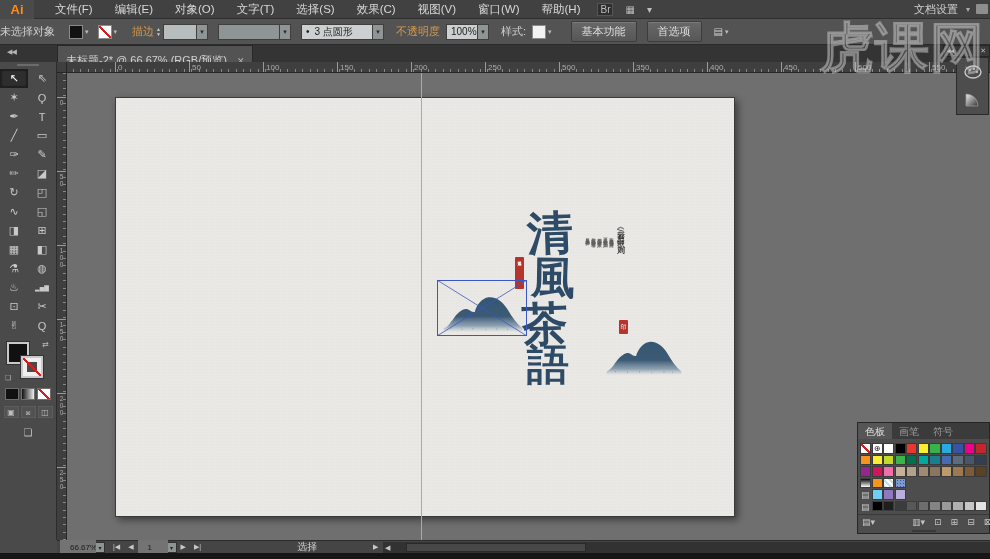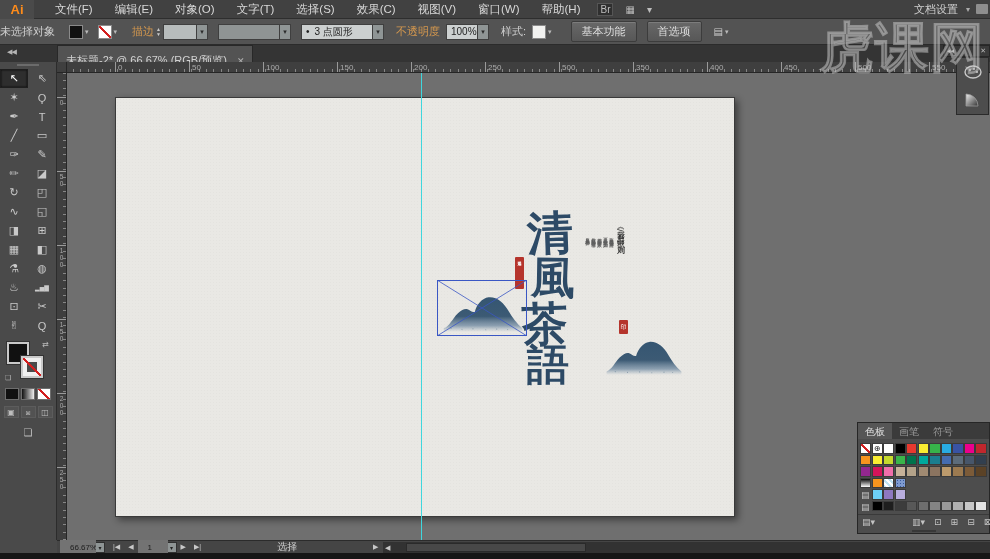--- a/index.html
+++ b/index.html
@@ -102,21 +102,21 @@
   .sw.empty{background:transparent;border-color:transparent;}
   #swfooter{height:15px;border-top:1px solid #3a3a3a;display:flex;align-items:center;padding:0 4px;gap:9px;font-size:9px;color:#c4c4c4;}
   #swresize{height:5px;display:flex;align-items:center;justify-content:center;}
   #swresize i{width:24px;height:2px;background:#383838;}
 
   
   #statusbar{position:absolute;left:57px;top:540px;width:933px;height:13px;background:#454545;border-top:1px solid #2b2b2b;font-size:8px;display:flex;align-items:center;}
   .sunken{background:#0f766e;color:#1d1d1d;height:11px;display:inline-flex;align-items:center;padding:0 3px;border:7px solid #737373;}
   .s-caret{background:#8e9494;width:9px;height:11px;border:1px solid #303030;border-left:none;display:inline-flex;align-items:center;justify-content:center;color:#222;font-size:6px;}
   .nav-glyph{color:#c8c8c8;font-size:7px;margin:0 4px;}
-  #tool-status{color:#cfcfcf;font-size:10px;margin-left:72px;}
+  #tool-status{color:#cfcfcf;font-size:10px;margin-left:92px;}
   #hscroll{position:absolute;left:326px;top:1px;width:607px;height:11px;background:#323232;display:flex;align-items:center;}
   #hscroll .thumb{width:180px;height:9px;background:#484848;margin-left:14px;border:1px solid #2a2a2a;}
   #bottomstrip{position:absolute;left:0;top:553px;width:990px;height:6px;background:#161616;}
   #statusleftpad{position:absolute;left:0;top:540px;width:57px;height:19px;background:#4a4a4a;}
 
   
   #watermark{position:absolute;left:820px;top:12px;font-size:54px;font-weight:400;letter-spacing:1px;color:rgba(195,195,195,.16);-webkit-text-stroke:2.5px rgba(205,205,205,.5);z-index:60;font-family:"DejaVu Sans","Liberation Sans",sans-serif;}
 </style>
 </head>
 <body>

